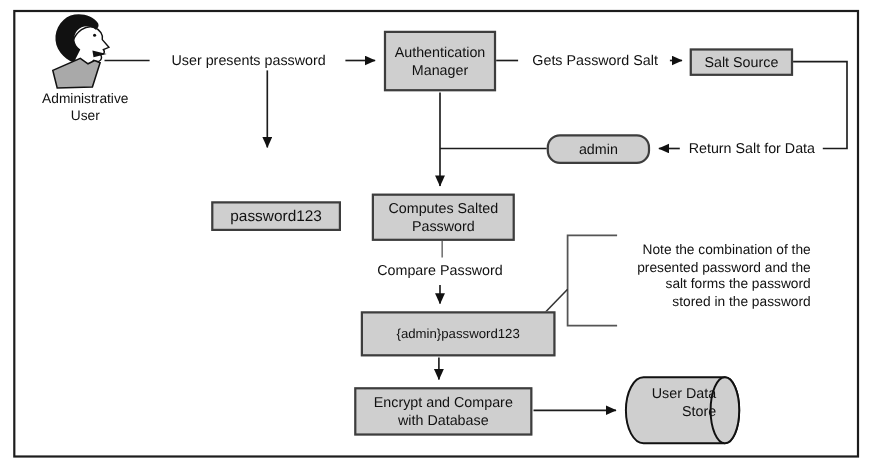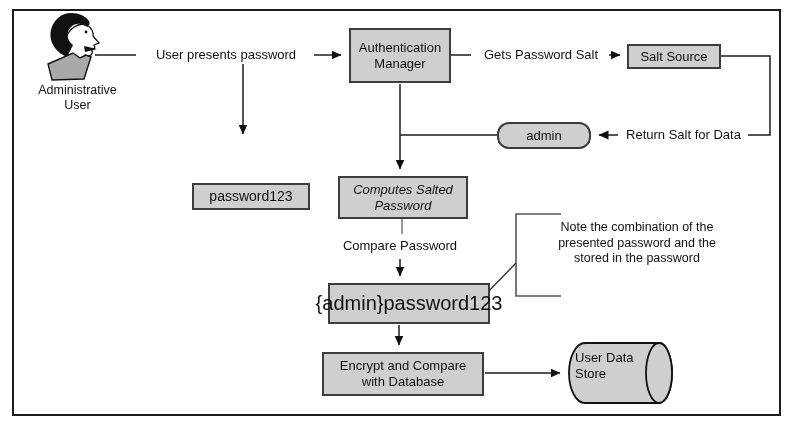--- a/index.html
+++ b/index.html
@@ -16,23 +16,23 @@
     position:absolute;box-sizing:border-box;
     background:var(--node-fill,#cfcfcf);
     border:2px solid var(--node-border,#3d3d3d);
     display:flex;align-items:center;justify-content:center;
     text-align:center;font-size:13px;line-height:1.18;padding:1px 3px;
   }
   .lbl{
     position:absolute;font-size:13px;text-align:center;white-space:nowrap;
   }
   .wrap{white-space:normal;line-height:1.22;}
-  .note-line{font-size:12.5px;line-height:15.5px;text-align:center;}
+  .note-line{font-size:12.5px;line-height:15.5px;text-align:right;}
   .cyl-label{
-    position:absolute;left:575px;top:350px;width:76px;text-align:left;
+    position:absolute;left:575px;top:350px;width:76px;text-align:right;
     font-size:13px;line-height:1.2;
   }
 </style>
 </head>
 <body>
 
 <div class="canvas">
   <div class="frame"></div>
 
   <svg class="wires" viewBox="0 0 792 427">
@@ -86,36 +86,37 @@
   </svg>
 
   <div class="node wrap" style="left:349px;top:28px;width:102px;height:55px;">Authentication Manager</div>
 
   <div class="node" style="left:627px;top:44px;width:94px;height:25px;">Salt Source</div>
 
   <div class="node" style="left:192px;top:141px;width:118px;height:27px;font-size:14px;margin-top:42px;">password123</div>
 
   <div class="node" style="left:497px;top:122px;width:94px;height:27px;border-radius:12px;">admin</div>
 
-  <div class="node wrap" style="left:338px;top:176px;width:130px;height:43px;font-style:italic;">Computes Salted Password</div>
+  <div class="node wrap" style="left:338px;top:176px;width:130px;height:43px;">Computes Salted Password</div>
 
-  <div class="node" style="left:328px;top:283px;width:162px;height:41px;font-size:20px;">{admin}password123</div>
+  <div class="node" style="left:328px;top:283px;width:177px;height:41px;font-size:12px;">{admin}password123</div>
 
   <div class="node wrap" style="left:322px;top:352px;width:162px;height:44px;">Encrypt and Compare with Database</div>
 
   <div class="cyl-label wrap">User Data Store</div>
 
   <div class="lbl" style="left:473px;top:47px;width:136px;">Gets Password Salt</div>
 
   <div class="lbl" style="left:137px;top:47px;width:178px;">User presents password</div>
 
   <div class="lbl" style="left:620px;top:127px;width:127px;">Return Salt for Data</div>
 
   <div class="lbl" style="left:335px;top:238px;width:130px;">Compare Password</div>
 
   <div class="lbl wrap" style="left:30px;top:83px;width:95px;font-size:12.5px;white-space:normal;">Administrative User</div>
 
   <div style="position:absolute;left:537px;top:220px;width:200px;">
     <div class="note-line">Note the combination of the</div>
     <div class="note-line">presented password and the</div>
+    <div class="note-line">salt forms the password</div>
     <div class="note-line">stored in the password</div>
   </div>
 </div>
 
 </body></html>

